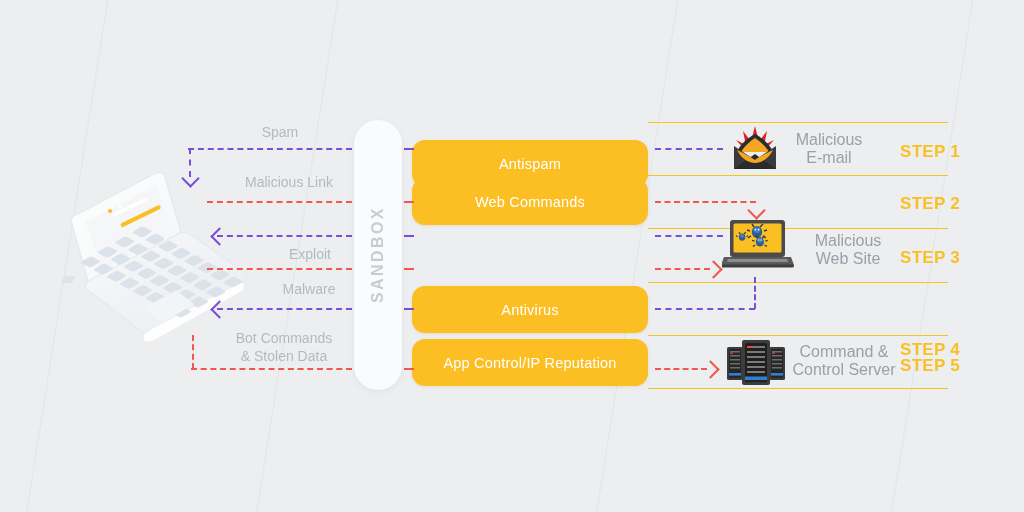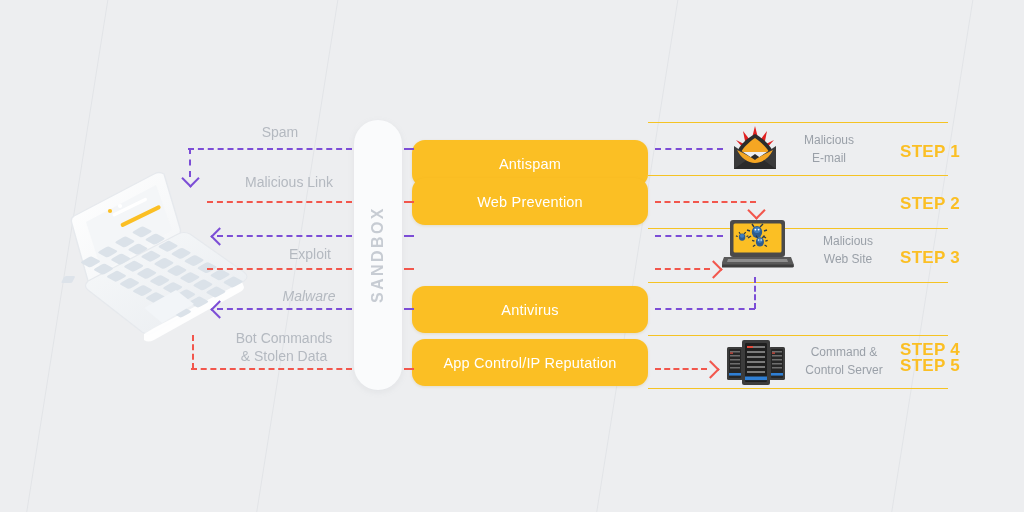--- a/index.html
+++ b/index.html
@@ -41,21 +41,21 @@
   }
 
   
   .rowline{position:absolute;left:648px;width:300px;height:1.3px;background:#f5c324;}
   .steplabel{
     position:absolute;left:900px;width:70px;
     color:#fbbf24;font-size:17px;font-weight:700;letter-spacing:.3px;
     text-align:left;white-space:nowrap;
   }
   .threat-label{
-    position:absolute;color:#9aa0a8;font-size:12px;line-height:18px;
+    position:absolute;color:#9aa0a8;font-size:16px;line-height:18px;
     text-align:center;white-space:pre-line;
   }
 
   
   .dash-h{position:absolute;height:0;border-top:2.4px dashed;}
   .dash-v{position:absolute;width:0;border-left:2.4px dashed;}
   .purple{border-color:#7c4dd6;color:#7c4dd6;}
   .red{border-color:#f2564c;color:#f2564c;}
 
   
@@ -157,21 +157,21 @@
   </div>
 
   <div class="sandbox">
     <div class="sandbox-label">SANDBOX</div>
   </div>
 
   <div class="svc" style="top:140px;">
     <span>Antispam</span>
     </div>
   <div class="svc" style="top:178px;">
-    <span>Web Prevention</span>
+    <span>Web Commands</span>
     </div>
   <div class="svc" style="top:286px;">
     <span>Antivirus</span>
     </div>
   <div class="svc" style="top:339px;">
     <span>App Control/IP Reputation</span>
     </div>
 
   <div class="rowline" style="top:122px;"></div>
   <div class="rowline" style="top:175px;"></div>
@@ -284,21 +284,21 @@
       <rect x="21" y="8" width="6" height="2" fill="#e24a3c"></rect>
       <rect x="19" y="38.5" width="22" height="3.6" fill="#2f7fd4"></rect>
     </svg>
   </div>
   <div class="threat-label" style="left:786px;top:343px;width:116px;">Command &amp;
 Control Server</div>
 
   <div class="left-label" style="left:228px;top:123px;width:104px;">Spam</div>
   <div class="left-label" style="left:216px;top:173px;width:146px;">Malicious Link</div>
   <div class="left-label" style="left:260px;top:245px;width:100px;">Exploit</div>
-  <div class="left-label" style="left:254px;top:287px;width:110px;font-style:italic;">Malware</div>
+  <div class="left-label" style="left:254px;top:280px;width:110px;">Malware</div>
   <div class="left-label" style="left:204px;top:329px;width:160px;">Bot Commands
 &amp; Stolen Data</div>
 
   <div class="dash-h purple" style="left:655px;top:148px;width:68px;"></div>
   <div class="dash-h purple" style="left:404px;top:148px;width:10px;"></div>
   <div class="dash-h purple" style="left:188px;top:148px;width:164px;"></div>
   <div class="dash-v purple" style="left:189px;top:148px;height:29px;"></div>
   <div class="chev cp chev-down" style="left:184px;top:172px;"></div>
 
   <div class="dash-h red" style="left:207px;top:201px;width:145px;"></div>

